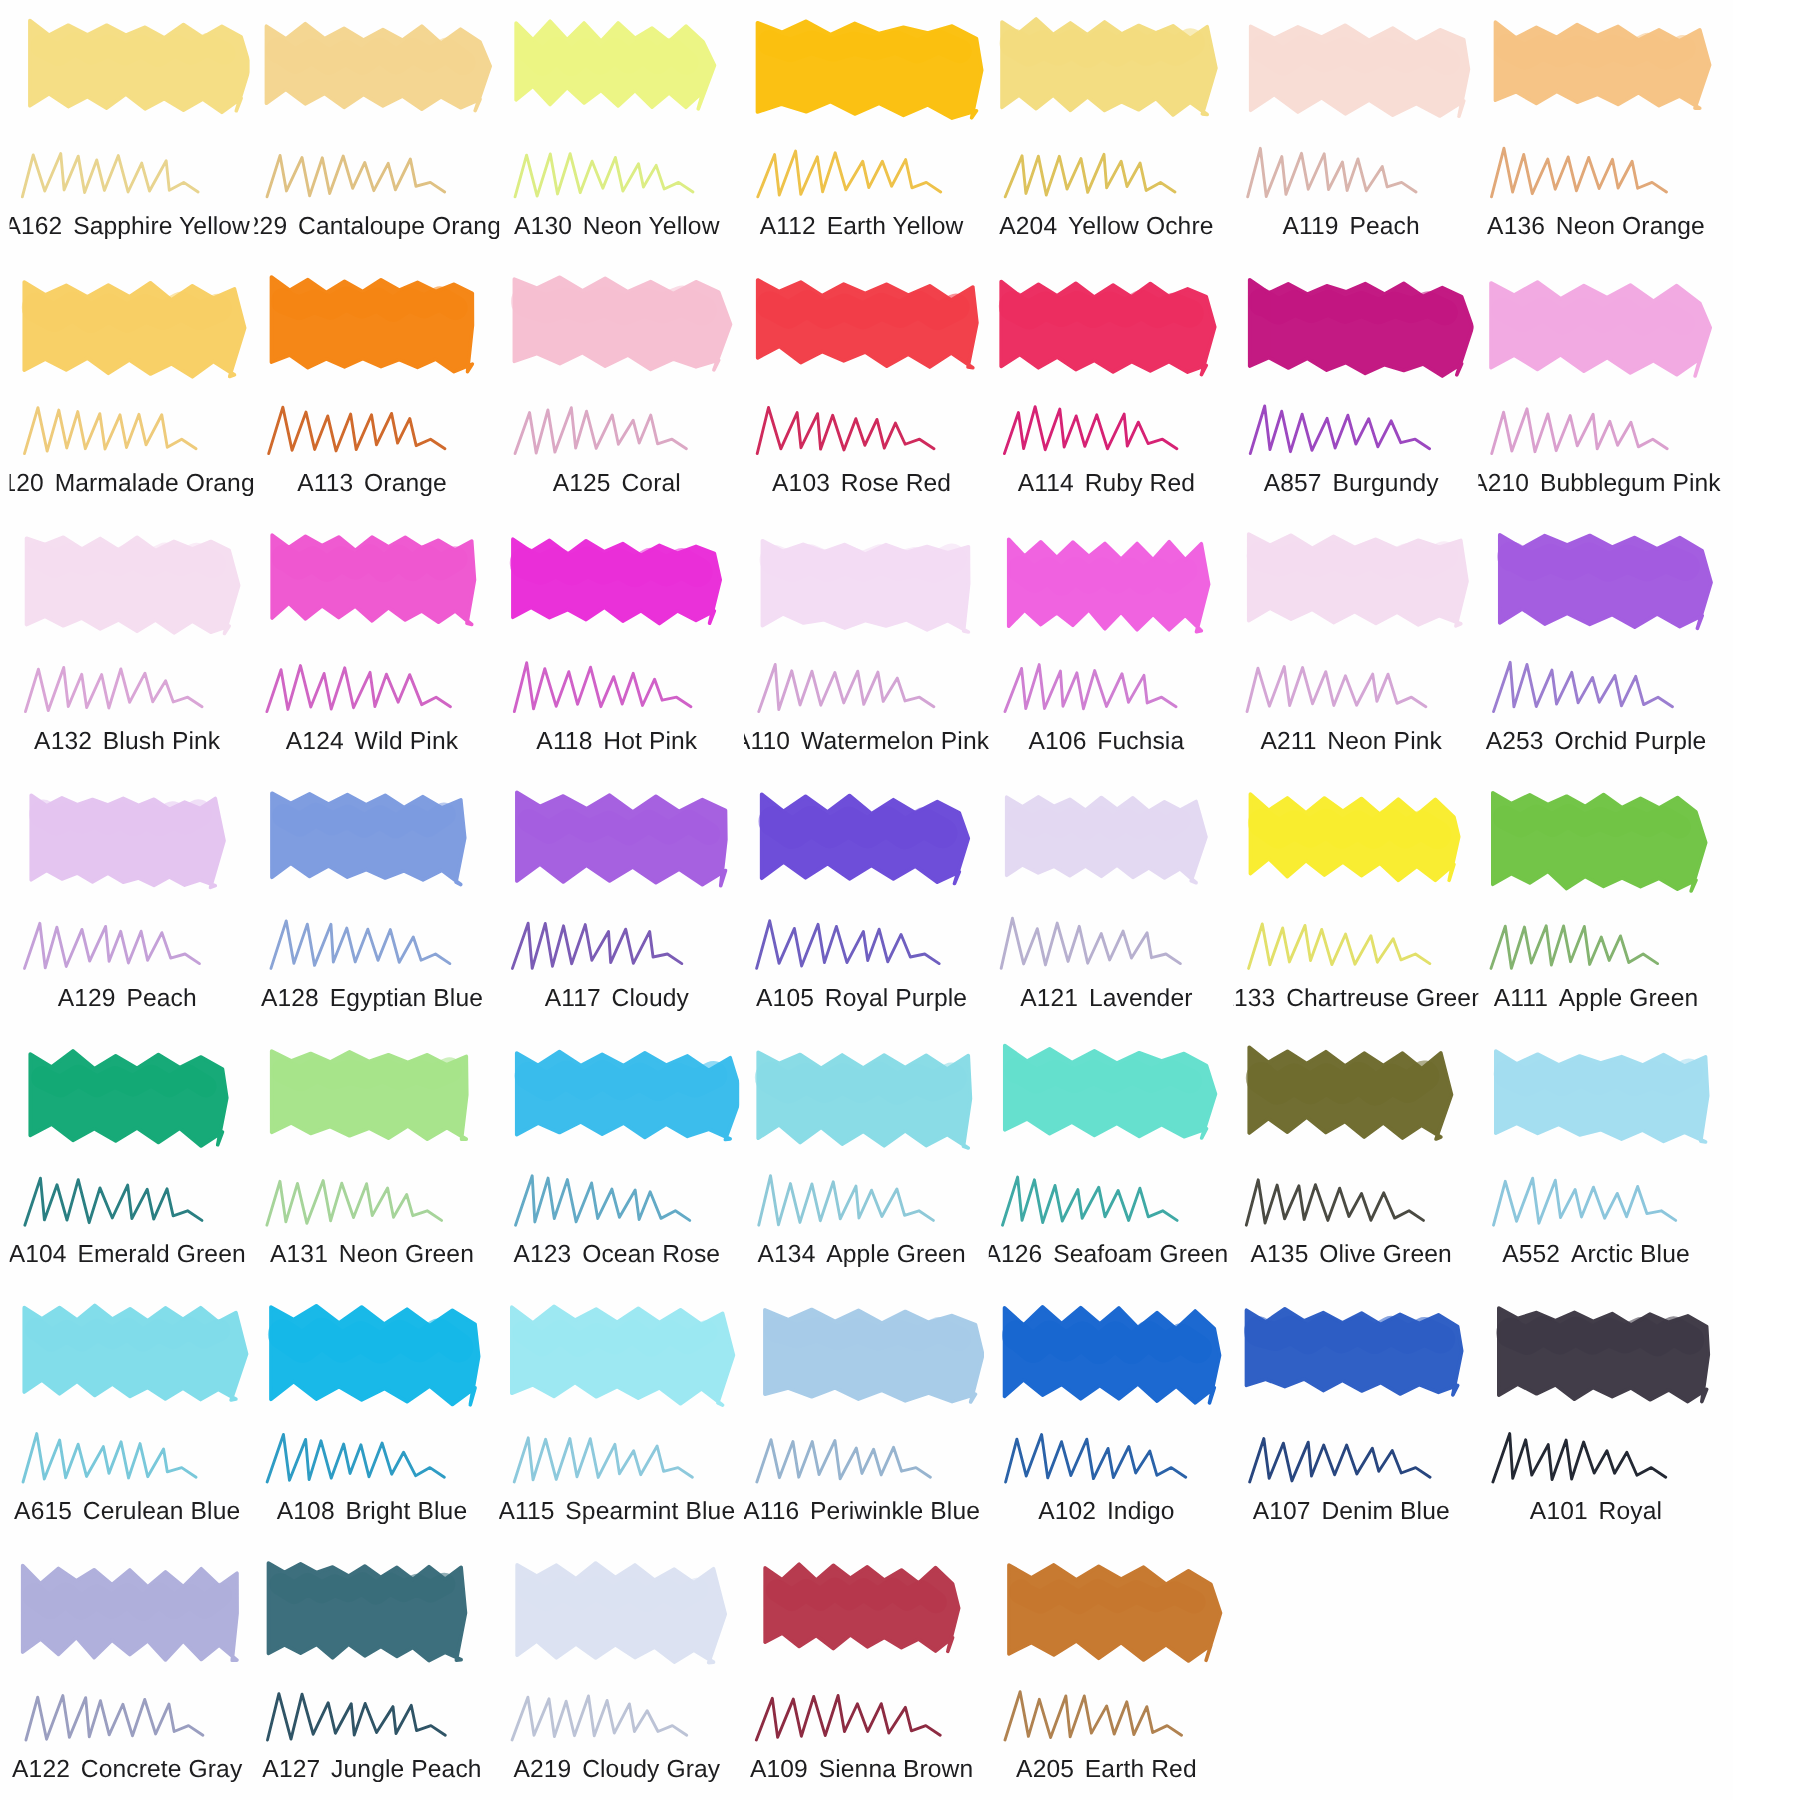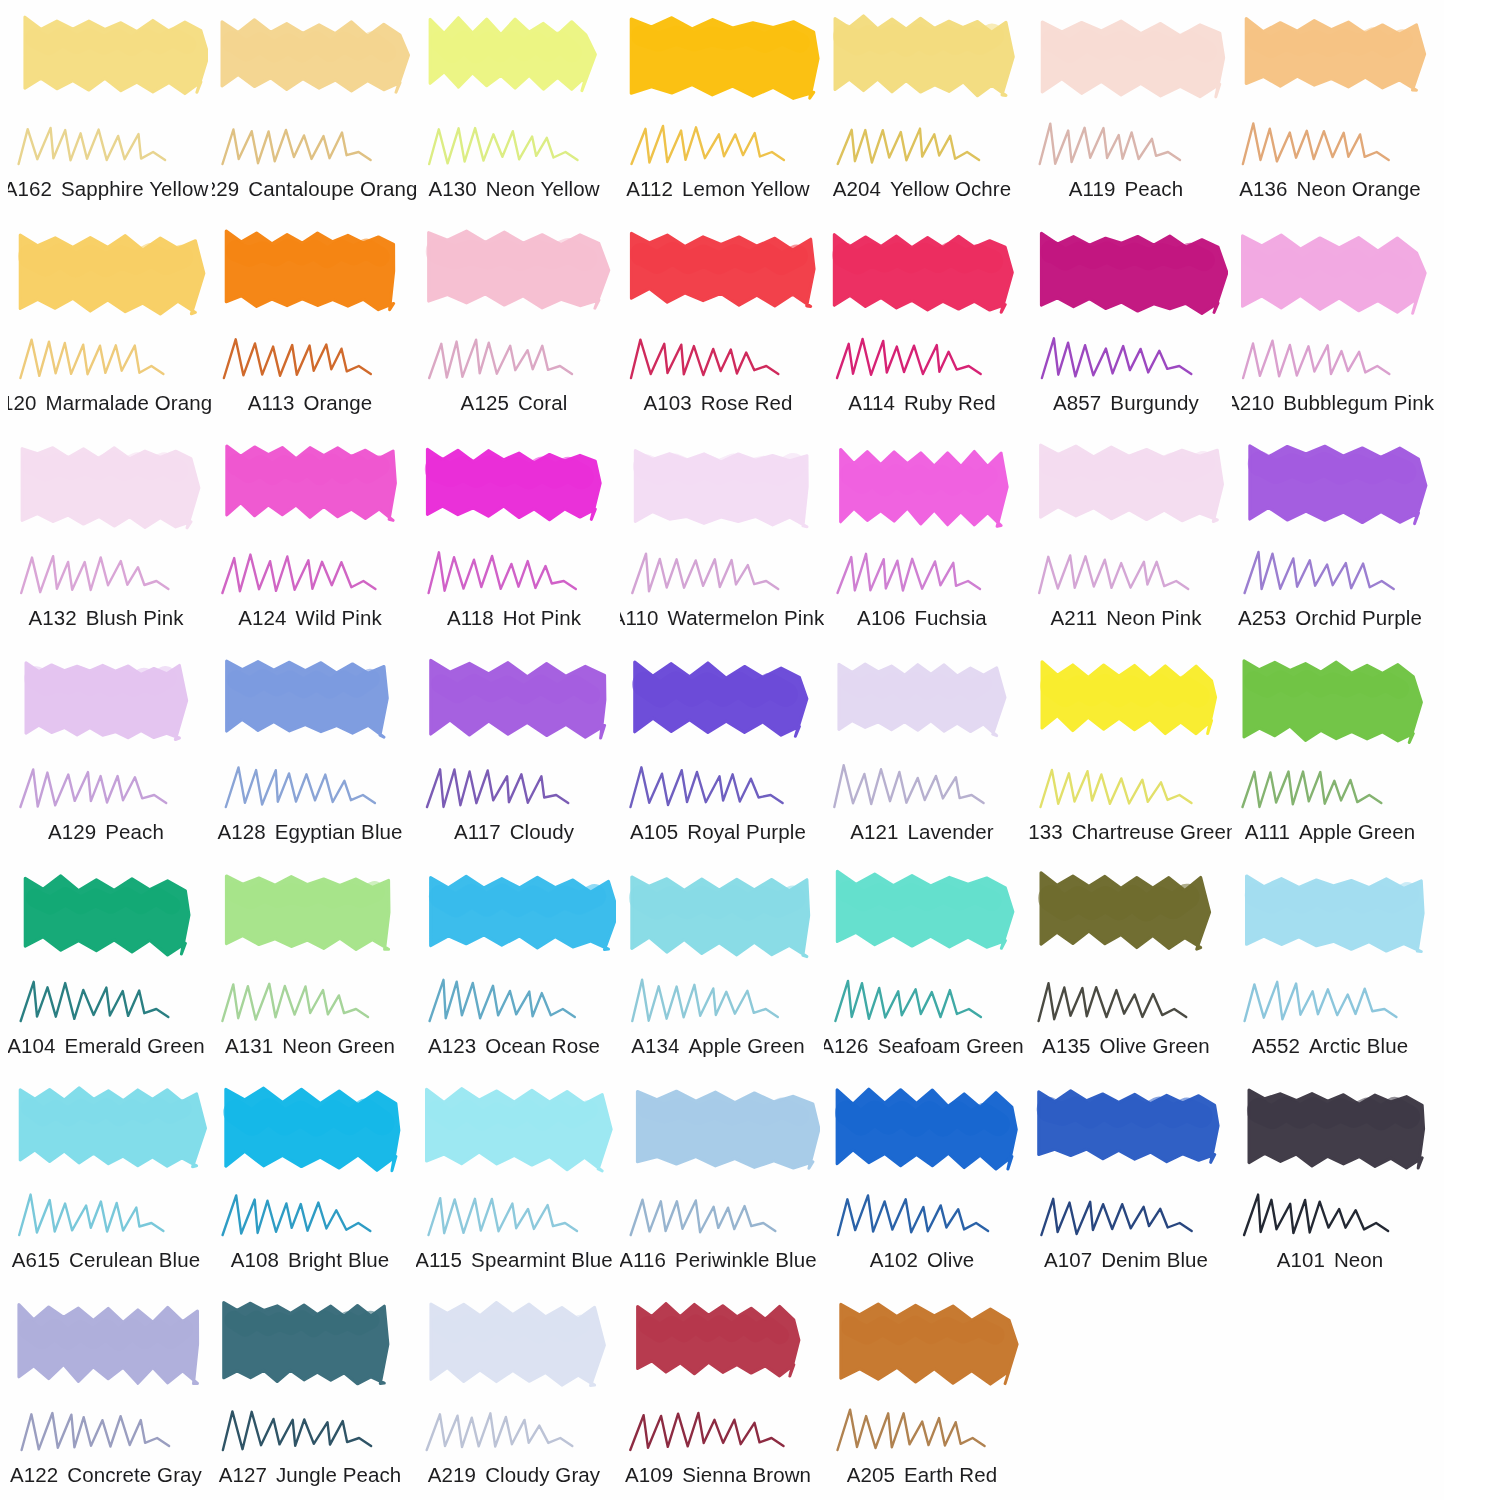--- a/index.html
+++ b/index.html
@@ -144,21 +144,21 @@
             <path d="M 5.2 16.3 L 5.2 8.9 L 25.5 16.9 L 45.8 7.7 L 66.1 18.9 L 86.3 9.5 L 106.6 18.0 L 126.9 12.8 L 147.2 17.5 L 167.4 11.7 L 187.7 22.1 L 192.1 48.5 L 183.7 88.2 L 187.7 82.3 L 167.4 88.4 L 147.2 77.4 L 126.9 86.2 L 106.6 76.1 L 86.3 85.0 L 66.1 74.7 L 45.8 83.1 L 25.5 76.8 L 5.2 83.3 Z" fill="#fbc00c" stroke="#fbc00c" stroke-width="3" stroke-linejoin="round" opacity="0.97"></path>
           </svg>
         </div>
         <div class="line-wrap">
           <svg class="line-svg" viewBox="0 0 190 58" preserveAspectRatio="none">
             <path d="M 5.5 48.0 L 19.5 12.8 L 23.4 46.5 L 37.0 9.9 L 41.3 46.0 L 55.1 14.6 L 59.5 43.8 L 70.0 11.3 L 78.9 42.2 L 92.9 18.3 L 98.0 40.3 L 109.3 18.4 L 117.0 39.2 L 128.7 17.0 L 133.9 40.5 L 145.9 36.0 L 157.9 44.0 " fill="none" stroke="#eec24a" stroke-width="2.4" stroke-linecap="round" stroke-linejoin="round"></path>
           </svg>
         </div>
         <div class="label">
           <span class="code">A112</span>
-          <span class="cname">Lemon Yellow</span>
+          <span class="cname">Earth Yellow</span>
         </div>
       </div>
       <div class="swatch-cell">
         <div class="block-wrap">
           <svg class="block-svg" viewBox="0 0 194 108" preserveAspectRatio="none">
             <path d="M 15.0 26.3 L 15.0 25.9 L 27.2 33.3 L 39.5 27.1 L 51.7 32.6 L 64.0 26.4 L 76.2 34.6 L 88.5 26.2 L 100.8 33.4 L 113.0 25.8 L 125.3 32.8 L 137.5 27.1 L 149.8 32.9 L 162.0 25.6 " fill="none" stroke="#f3dc7e" stroke-width="24.0" stroke-linecap="round" stroke-linejoin="round" opacity="0.55"></path>
             <path d="M 5.0 16.5 L 5.0 8.4 L 19.2 17.5 L 33.5 5.8 L 47.7 18.8 L 62.0 9.1 L 76.2 18.9 L 90.5 8.3 L 104.8 18.4 L 119.0 11.2 L 133.3 17.5 L 147.5 11.5 L 161.8 22.1 L 176.0 12.3 L 183.3 46.7 L 172.0 84.9 L 176.0 85.4 L 161.8 75.2 L 147.5 85.8 L 133.3 72.0 L 119.0 81.5 L 104.8 74.8 L 90.5 82.1 L 76.2 70.6 L 62.0 81.9 L 47.7 69.2 L 33.5 80.6 L 19.2 69.2 L 5.0 79.5 Z" fill="#f3dc7e" stroke="#f3dc7e" stroke-width="3" stroke-linejoin="round" opacity="0.97"></path>
           </svg>
         </div>
         <div class="line-wrap">
@@ -756,21 +756,21 @@
             <path d="M 7.1 21.4 L 7.1 8.8 L 23.0 23.2 L 38.8 8.0 L 54.7 22.1 L 70.6 8.7 L 86.5 22.3 L 102.4 9.0 L 118.3 25.5 L 134.2 12.9 L 150.1 26.3 L 166.0 11.5 L 181.9 26.1 L 186.3 48.5 L 177.9 88.1 L 181.9 75.5 L 166.0 88.0 L 150.1 74.2 L 134.2 86.6 L 118.3 72.2 L 102.4 84.7 L 86.5 73.6 L 70.6 84.7 L 54.7 72.6 L 38.8 81.6 L 23.0 68.8 L 7.1 82.7 Z" fill="#1565d0" stroke="#1565d0" stroke-width="3" stroke-linejoin="round" opacity="0.97"></path>
           </svg>
         </div>
         <div class="line-wrap">
           <svg class="line-svg" viewBox="0 0 190 58" preserveAspectRatio="none">
             <path d="M 8.0 48.0 L 17.4 12.3 L 25.2 43.1 L 38.0 8.4 L 43.1 44.6 L 54.6 14.4 L 62.4 42.6 L 75.7 12.3 L 81.2 45.2 L 93.4 20.0 L 97.8 44.3 L 110.7 18.4 L 116.4 40.5 L 128.2 22.2 L 134.1 42.4 L 146.1 36.0 L 158.1 44.0 " fill="none" stroke="#2a62a8" stroke-width="2.4" stroke-linecap="round" stroke-linejoin="round"></path>
           </svg>
         </div>
         <div class="label">
           <span class="code">A102</span>
-          <span class="cname">Olive</span>
+          <span class="cname">Indigo</span>
         </div>
       </div>
       <div class="swatch-cell">
         <div class="block-wrap">
           <svg class="block-svg" viewBox="0 0 194 108" preserveAspectRatio="none">
             <path d="M 14.7 27.8 L 14.7 29.2 L 28.5 32.8 L 42.3 27.3 L 56.1 35.5 L 69.9 26.3 L 83.8 34.8 L 97.6 27.6 L 111.4 35.3 L 125.2 27.6 L 139.0 35.2 L 152.9 28.6 L 166.7 34.9 " fill="none" stroke="#2a5bc4" stroke-width="24.0" stroke-linecap="round" stroke-linejoin="round" opacity="0.55"></path>
             <path d="M 4.7 18.5 L 4.7 10.8 L 20.7 20.7 L 36.7 9.7 L 52.7 19.7 L 68.7 12.9 L 84.7 21.3 L 100.7 13.3 L 116.7 22.7 L 132.7 14.3 L 148.7 21.9 L 164.7 14.7 L 180.7 24.4 L 184.1 44.8 L 176.7 81.4 L 180.7 73.5 L 164.7 79.3 L 148.7 72.8 L 132.7 80.7 L 116.7 71.2 L 100.7 78.2 L 84.7 69.4 L 68.7 77.8 L 52.7 68.2 L 36.7 74.5 L 20.7 68.4 L 4.7 73.5 Z" fill="#2a5bc4" stroke="#2a5bc4" stroke-width="3" stroke-linejoin="round" opacity="0.97"></path>
           </svg>
         </div>
         <div class="line-wrap">
@@ -790,21 +790,21 @@
             <path d="M 11.0 19.2 L 11.0 9.0 L 26.7 17.7 L 42.5 12.8 L 58.2 19.5 L 74.0 12.6 L 89.7 20.2 L 105.5 13.7 L 121.2 23.2 L 137.0 14.1 L 152.7 20.9 L 168.5 15.6 L 184.2 24.4 L 185.6 47.8 L 180.2 87.0 L 184.2 76.8 L 168.5 87.0 L 152.7 77.3 L 137.0 85.5 L 121.2 75.6 L 105.5 82.9 L 89.7 75.3 L 74.0 85.0 L 58.2 73.1 L 42.5 80.5 L 26.7 72.4 L 11.0 81.6 Z" fill="#3c3744" stroke="#3c3744" stroke-width="3" stroke-linejoin="round" opacity="0.97"></path>
           </svg>
         </div>
         <div class="line-wrap">
           <svg class="line-svg" viewBox="0 0 190 58" preserveAspectRatio="none">
             <path d="M 6.1 48.0 L 20.1 7.6 L 22.6 45.0 L 33.4 12.8 L 38.5 42.3 L 52.2 16.8 L 55.4 46.0 L 67.1 13.0 L 71.7 45.5 L 81.7 14.7 L 90.5 40.6 L 101.1 22.0 L 107.5 40.7 L 117.7 23.2 L 126.1 42.4 L 138.1 36.0 L 150.1 44.0 " fill="none" stroke="#232833" stroke-width="2.4" stroke-linecap="round" stroke-linejoin="round"></path>
           </svg>
         </div>
         <div class="label">
           <span class="code">A101</span>
-          <span class="cname">Neon</span>
+          <span class="cname">Royal</span>
         </div>
       </div>
       <div class="swatch-cell">
         <div class="block-wrap">
           <svg class="block-svg" viewBox="0 0 194 108" preserveAspectRatio="none">
             <path d="M 14.9 33.1 L 14.9 34.2 L 27.8 43.3 L 40.7 32.7 L 53.6 43.8 L 66.4 34.3 L 79.3 43.0 L 92.2 33.3 L 105.1 44.7 L 117.9 32.4 L 130.8 43.4 L 143.7 33.7 L 156.6 43.1 L 169.5 33.0 " fill="none" stroke="#aeaedb" stroke-width="19.9" stroke-linecap="round" stroke-linejoin="round" opacity="0.55"></path>
             <path d="M 4.9 22.0 L 4.9 8.6 L 19.8 23.7 L 34.7 11.0 L 49.6 21.3 L 64.4 12.1 L 79.3 24.5 L 94.2 12.3 L 109.1 26.3 L 123.9 13.8 L 138.8 26.2 L 153.7 11.3 L 168.6 25.6 L 183.5 15.0 L 183.6 48.2 L 179.5 87.6 L 183.5 87.4 L 168.6 74.9 L 153.7 86.9 L 138.8 71.4 L 123.9 87.3 L 109.1 71.3 L 94.2 82.8 L 79.3 70.8 L 64.4 85.4 L 49.6 68.5 L 34.7 82.6 L 19.8 69.8 L 4.9 80.8 Z" fill="#aeaedb" stroke="#aeaedb" stroke-width="3" stroke-linejoin="round" opacity="0.97"></path>
           </svg>
         </div>
         <div class="line-wrap">

